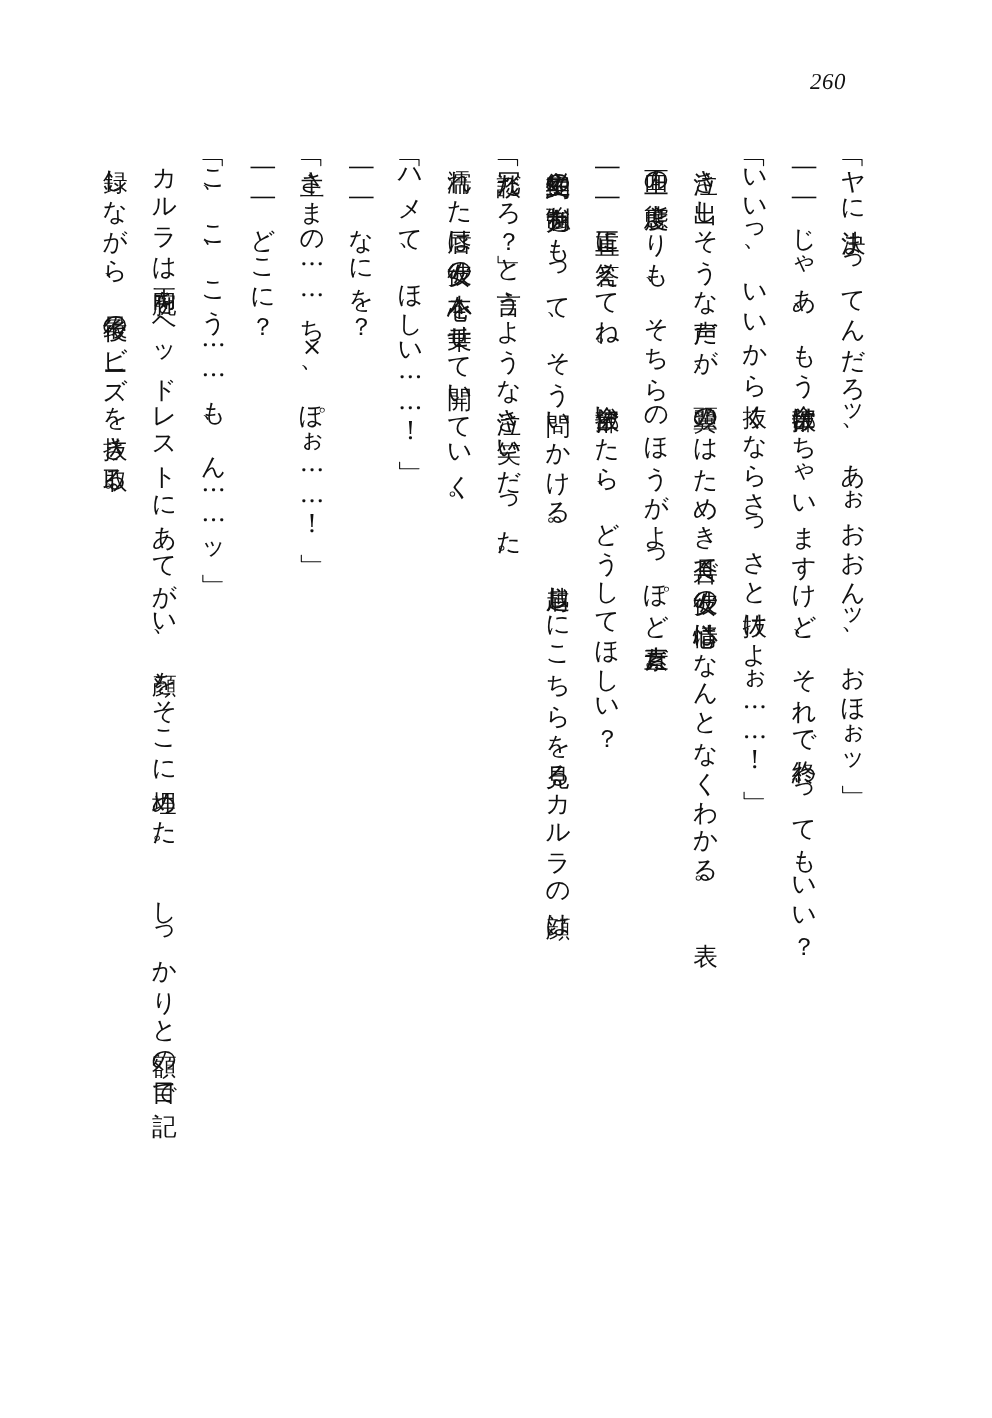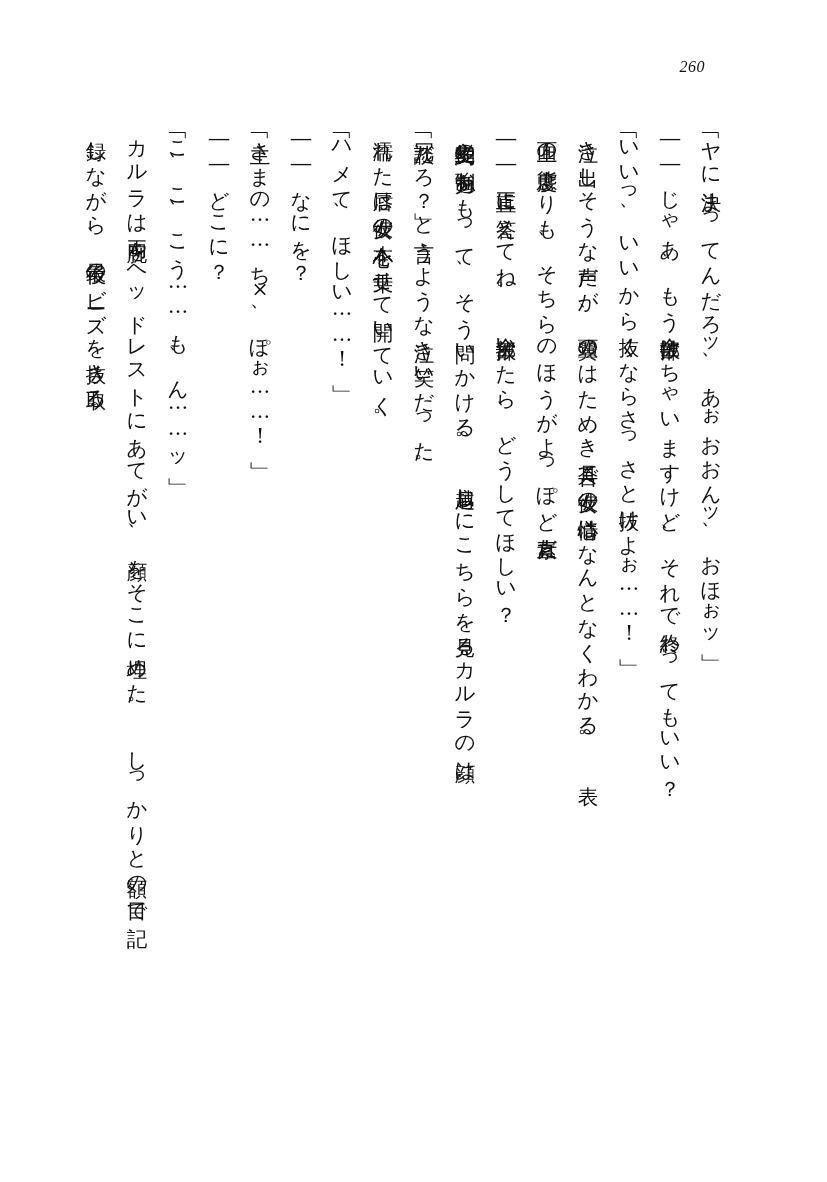--- a/index.html
+++ b/index.html
@@ -18,21 +18,21 @@
     background: #ffffff;
     overflow: hidden;
     box-sizing: border-box;
   }
   .page-number {
     position: absolute;
     top: 58px;
     right: 122px;
     font-family: "Liberation Serif", "DejaVu Serif", serif;
     font-style: italic;
-    font-size: 16px;
+    font-size: 19px;
     color: #111111;
     letter-spacing: 0.5px;
   }
   .text-block {
     position: absolute;
     top: 126px;
     right: 96px;
     height: 950px;
     width: 660px;
     writing-mode: vertical-rl;

